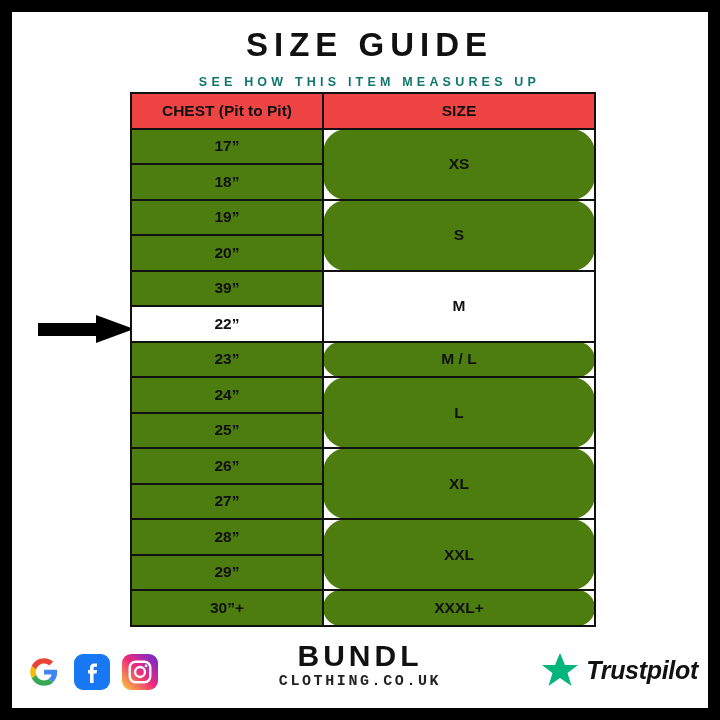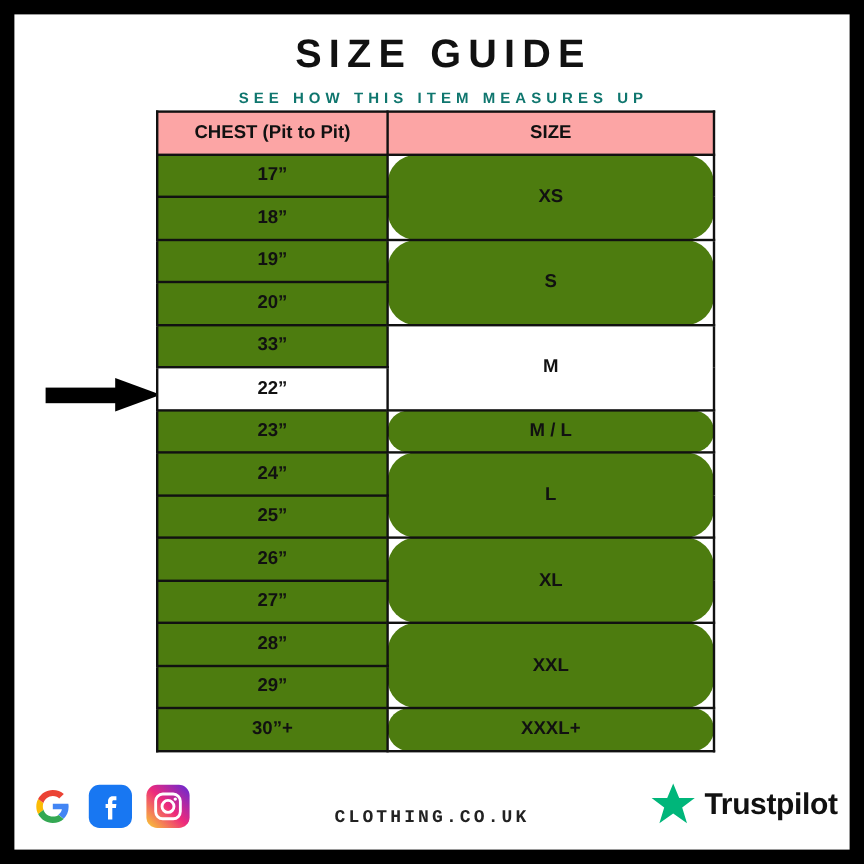--- a/index.html
+++ b/index.html
@@ -57,21 +57,21 @@
     vertical-align: middle;
     font-size: 15.5px;
     font-weight: bold;
     color: #111;
     height: 35.5px;
     padding: 0;
   }
   td.col-chest { width: 192px; }
   td.col-size  { width: 272px; }
   td.head {
-    background: #fca5a5;
+    background: #ef4444;
     font-size: 16.5px;
     height: 40px;
   }
   td.grey  { background: #4d7c0f; }
   td.white { background: #ffffff; }
   td.size-cell { font-size: 17px; border-radius: 24px; }
   
   .arrow {
     position: absolute;
     left: 26px;
@@ -134,20 +134,21 @@
     color: #222;
     margin-top: 2px;
     font-family: Liberation Mono, monospace;
   }
   .trustpilot {
     position: absolute;
     right: 10px; bottom: 20px;
     display: flex;
     align-items: center;
     gap: 7px;
+    font-style: italic;
   }
   .tp-label {
     font-size: 25px;
     font-weight: bold;
     color: #111;
     letter-spacing: -0.3px;
   }
 </style>
 </head>
 <body>
@@ -181,21 +182,21 @@
 
           <tr>
             <td class="col-chest grey">19”</td>
             <td class="col-size grey size-cell" rowspan="2">S</td>
           </tr>
           <tr>
             <td class="col-chest grey">20”</td>
           </tr>
 
           <tr>
-            <td class="col-chest grey">33”</td>
+            <td class="col-chest grey">39”</td>
             <td class="col-size white size-cell" rowspan="2">M</td>
           </tr>
           <tr>
             <td class="col-chest white">22”</td>
           </tr>
 
           <tr>
             <td class="col-chest grey">23”</td>
             <td class="col-size grey size-cell">M / L</td>
           </tr>
@@ -251,20 +252,21 @@
         <div class="social" style="background:linear-gradient(45deg,#f9ce34,#ee2a7b,#6228d7);">
           <svg width="26" height="26" viewBox="0 0 24 24">
             <rect x="2.5" y="2.5" width="19" height="19" rx="5.5" fill="none" stroke="#fff" stroke-width="2.2"></rect>
             <circle cx="12" cy="12" r="4.6" fill="none" stroke="#fff" stroke-width="2.2"></circle>
             <circle cx="17.6" cy="6.4" r="1.3" fill="#fff"></circle>
           </svg>
         </div>
       </div>
 
       <div class="brand">
+        <div class="brand-name">BUNDL</div>
         <div class="brand-sub">CLOTHING.CO.UK</div>
       </div>
 
       <div class="trustpilot">
         <svg width="38" height="36" viewBox="0 0 38 36">
           <polygon points="19,1 24,13 37,13 26.5,21 30.5,34 19,26 7.5,34 11.5,21 1,13 14,13" fill="#00b67a"></polygon>
         </svg>
         <span class="tp-label">Trustpilot</span>
       </div>
 

